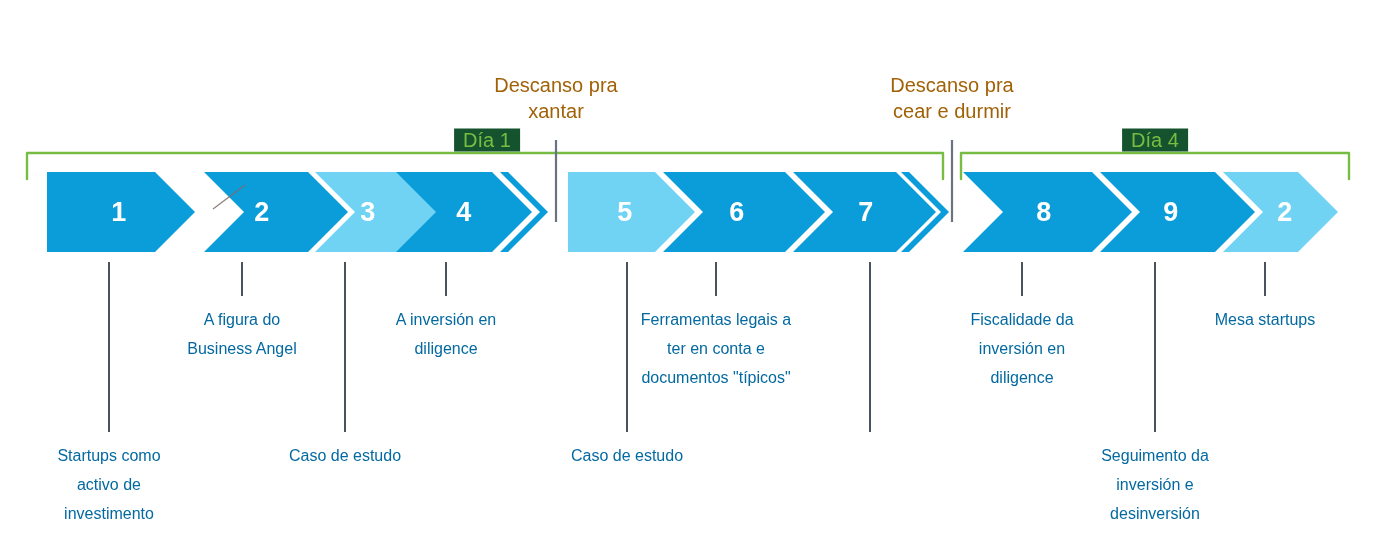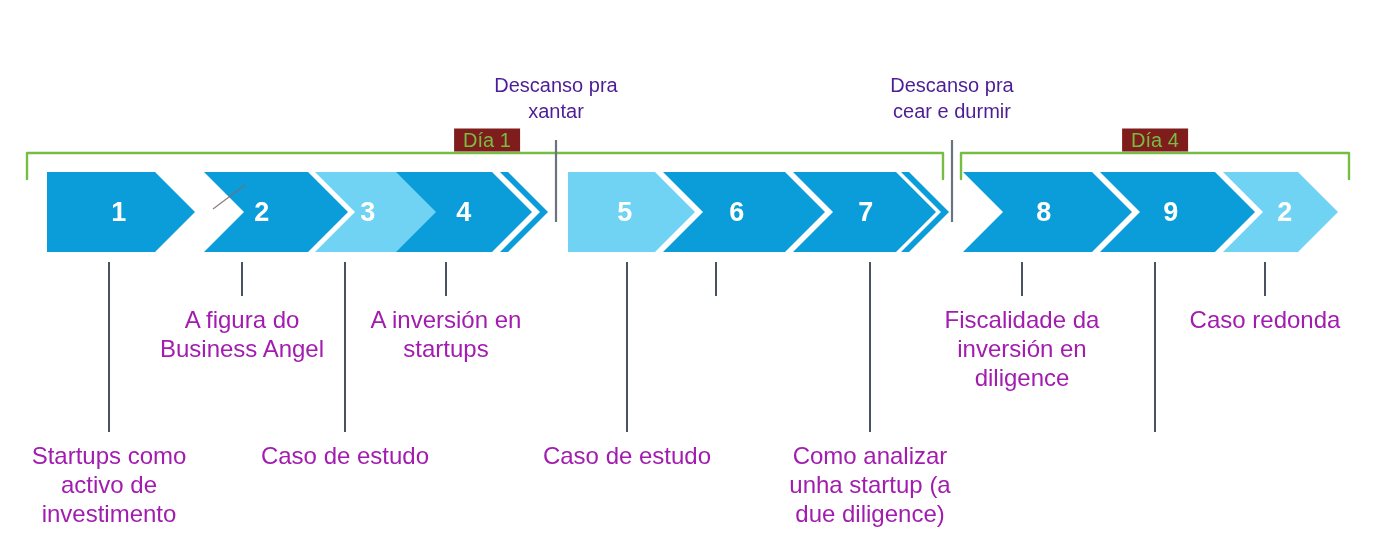--- a/index.html
+++ b/index.html
@@ -33,36 +33,36 @@
     transform: translate(-50%, -50%);
     white-space: nowrap;
     pointer-events: none;
   }
   .day-label {
     position: absolute;
     color: #77bd43;
     font-size: 20px;
     transform: translate(-50%, -50%);
     white-space: nowrap;
-    background: #7f1d1d;
+    background: #14532d;
     padding: 0 9px;
   }
   .break-label {
     position: absolute;
-    color: #4c1d95;
+    color: #a16207;
     font-size: 20px;
     line-height: 26px;
     text-align: center;
     transform: translateX(-50%);
     white-space: pre-line;
   }
   .topic-label {
     position: absolute;
-    color: #a21caf;
-    font-size: 24px;
+    color: #0369a1;
+    font-size: 16px;
     line-height: 29px;
     text-align: center;
     transform: translateX(-50%);
     white-space: pre-line;
   }
 </style>
 </head>
 <body>
 
 <div id="stage">
@@ -137,23 +137,26 @@
   <div class="break-label" style="left:952px; top:72px;">Descanso pra
 cear e durmir</div>
 
   <div class="topic-label" style="left:109px;  top:441px; width:260px;">Startups como
 activo de
 investimento</div>
   <div class="topic-label" style="left:242px;  top:305px; width:270px;">A figura do
 Business Angel</div>
   <div class="topic-label" style="left:345px;  top:441px; width:260px;">Caso de estudo</div>
   <div class="topic-label" style="left:446px;  top:305px; width:230px;">A inversión en
-startups</div>
+diligence</div>
   <div class="topic-label" style="left:627px;  top:441px; width:250px;">Caso de estudo</div>
-  <div class="topic-label" style="left:870px;  top:441px; width:230px;">Como analizar
-unha startup (a
-due diligence)</div>
+  <div class="topic-label" style="left:716px;  top:305px; width:290px;">Ferramentas legais a
+ter en conta e
+documentos "típicos"</div>
   <div class="topic-label" style="left:1022px; top:305px; width:230px;">Fiscalidade da
 inversión en
 diligence</div>
-  <div class="topic-label" style="left:1265px; top:305px; width:230px;">Caso redonda</div>
+  <div class="topic-label" style="left:1155px; top:441px; width:240px;">Seguimento da
+inversión e
+desinversión</div>
+  <div class="topic-label" style="left:1265px; top:305px; width:230px;">Mesa startups</div>
 
 </div>
 
 </body></html>

